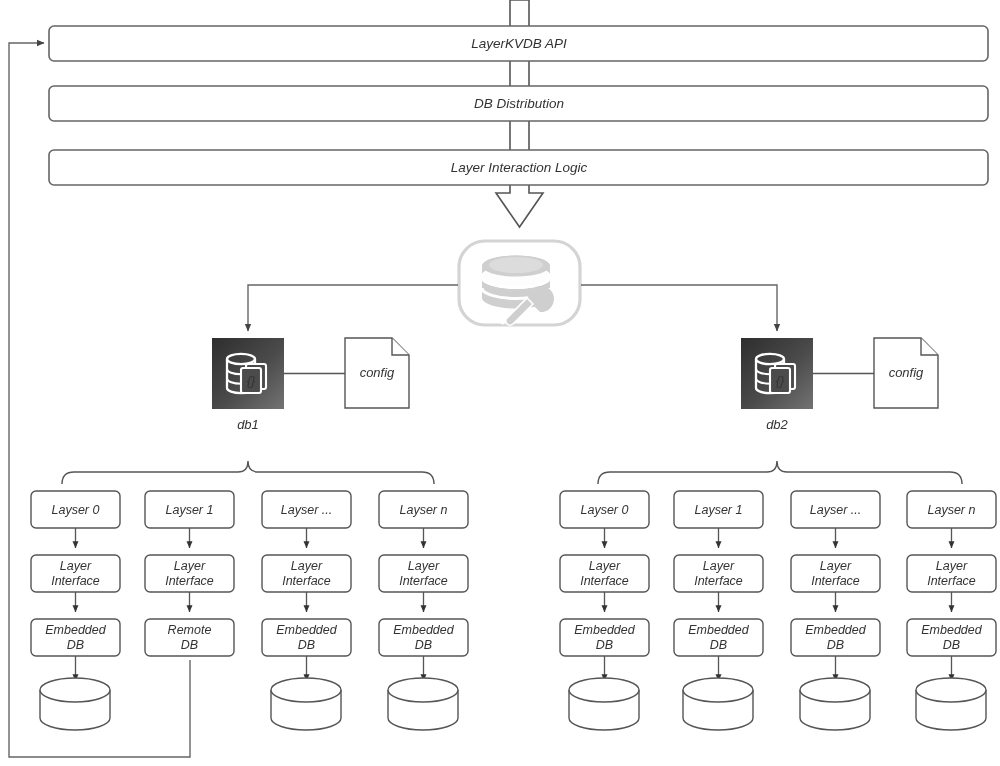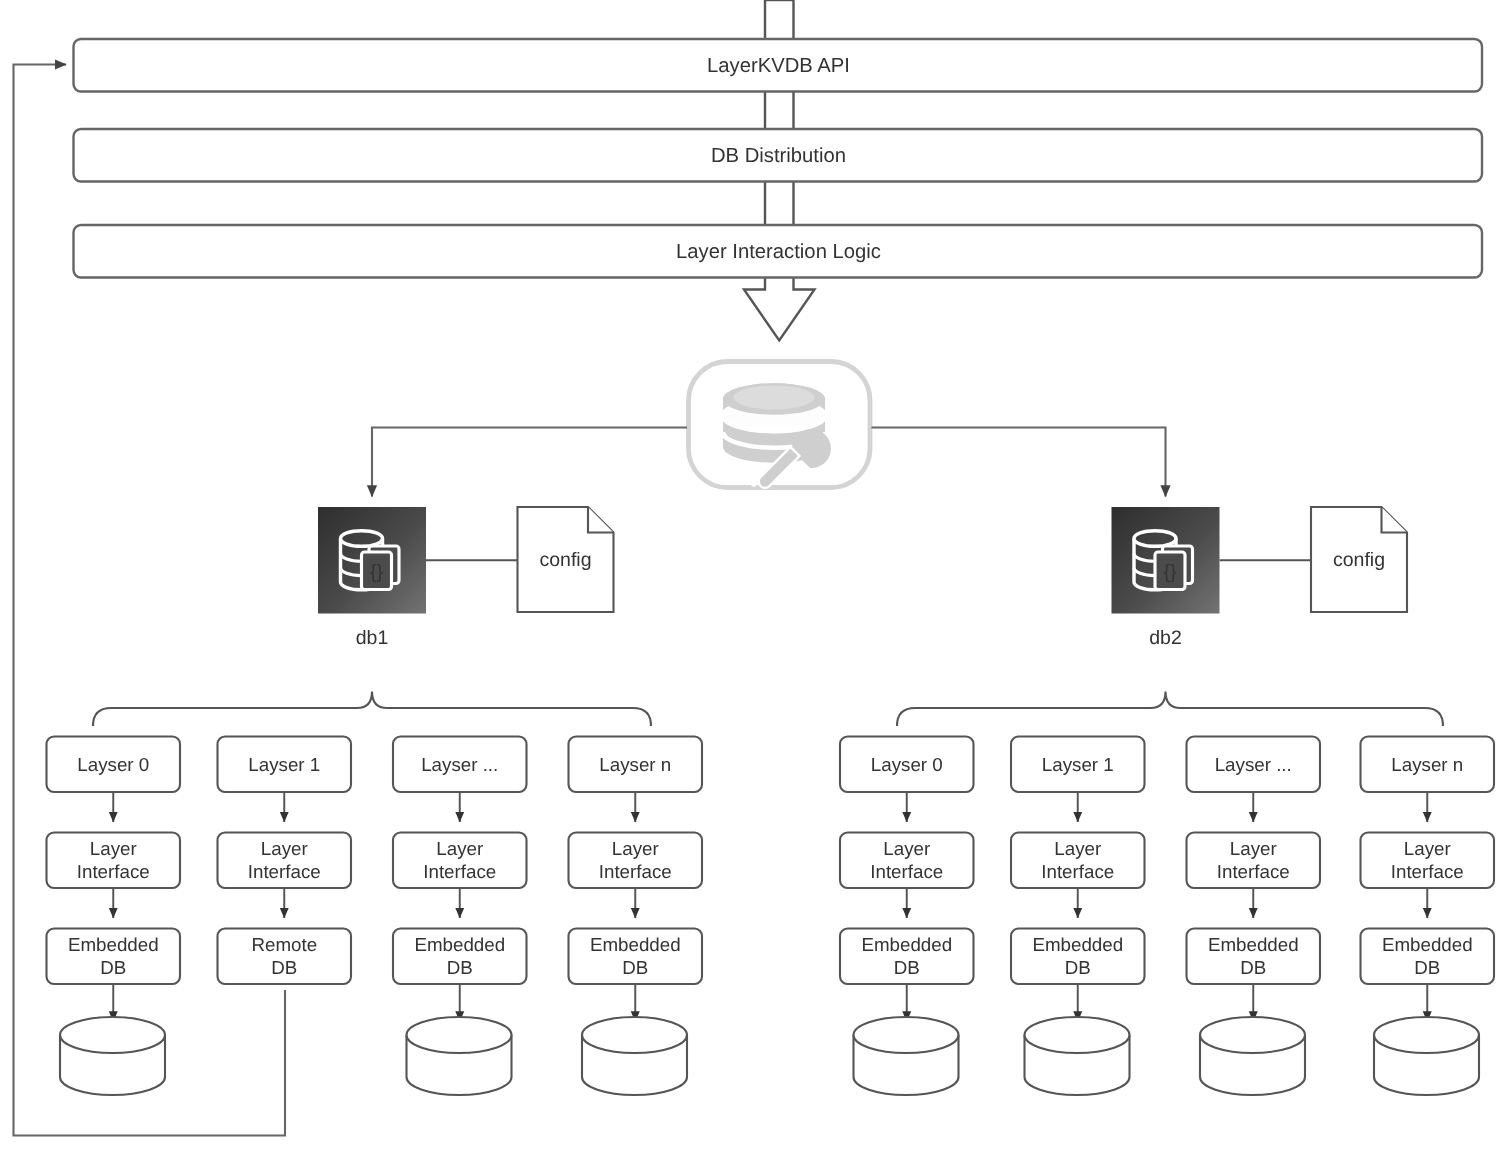--- a/index.html
+++ b/index.html
@@ -10,20 +10,21 @@
   body {
     width: 1000px;
     height: 766px;
     font-family: "Liberation Sans", sans-serif;
     overflow: hidden;
   }
   #diagram-root {
     position: relative;
     width: 1000px;
     height: 766px;
+    font-style: italic;
   }
   svg.diagram {
     display: block;
     width: 1000px;
     height: 766px;
   }
   text {
     font-family: "Liberation Sans", sans-serif;
     fill: #333333;
   }

